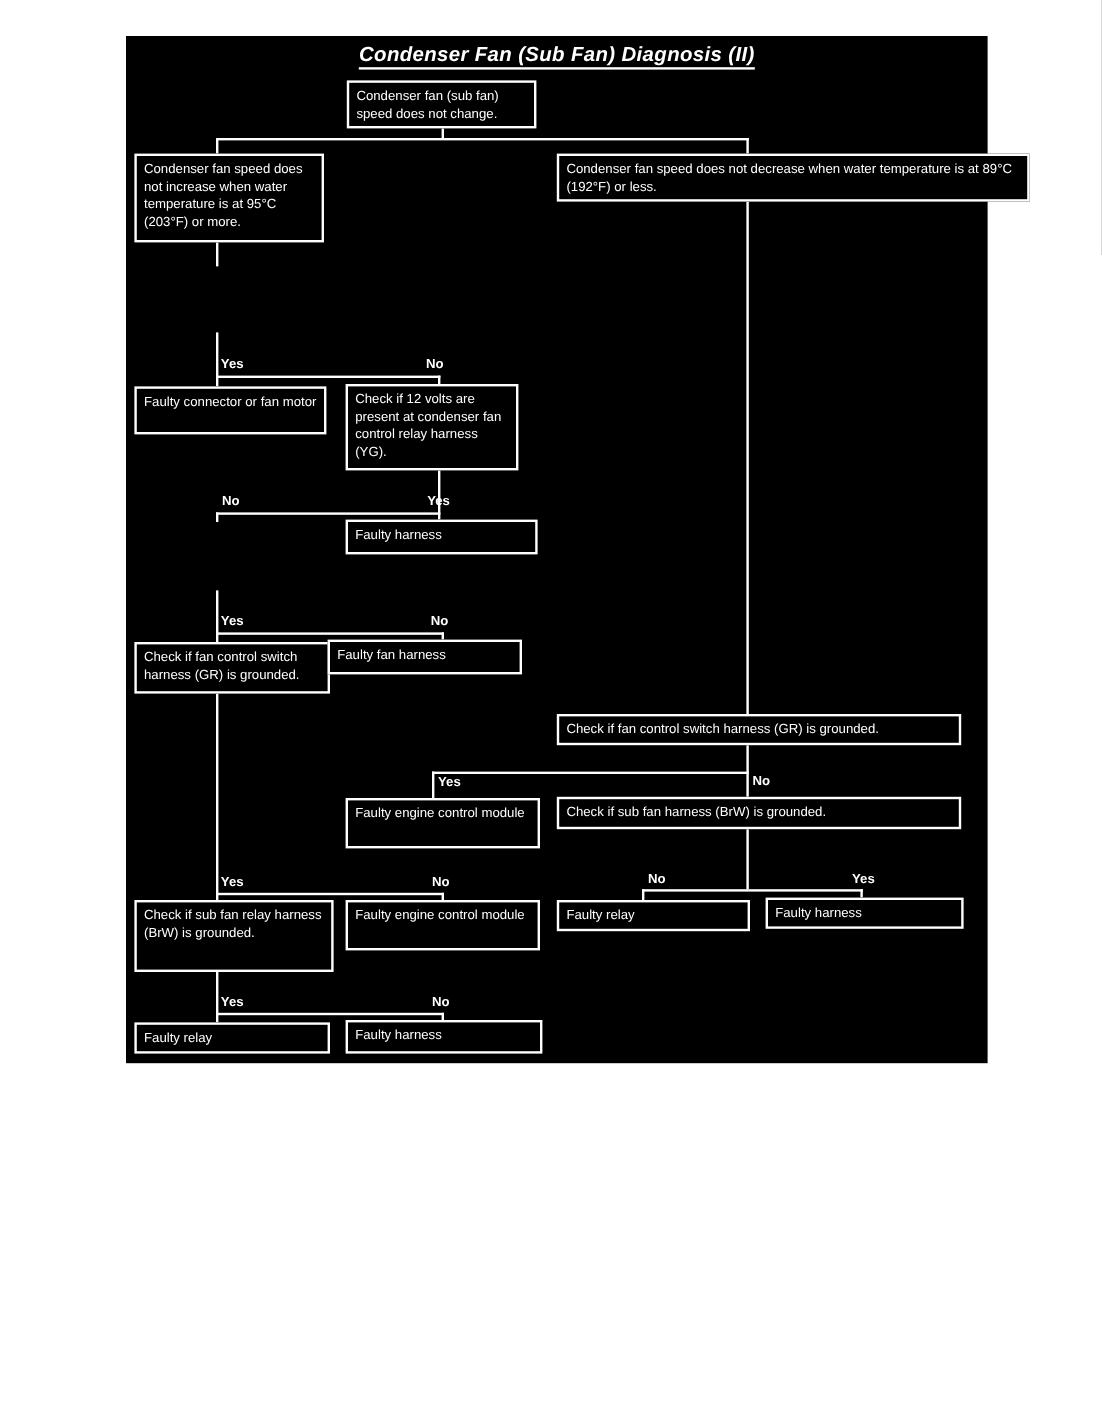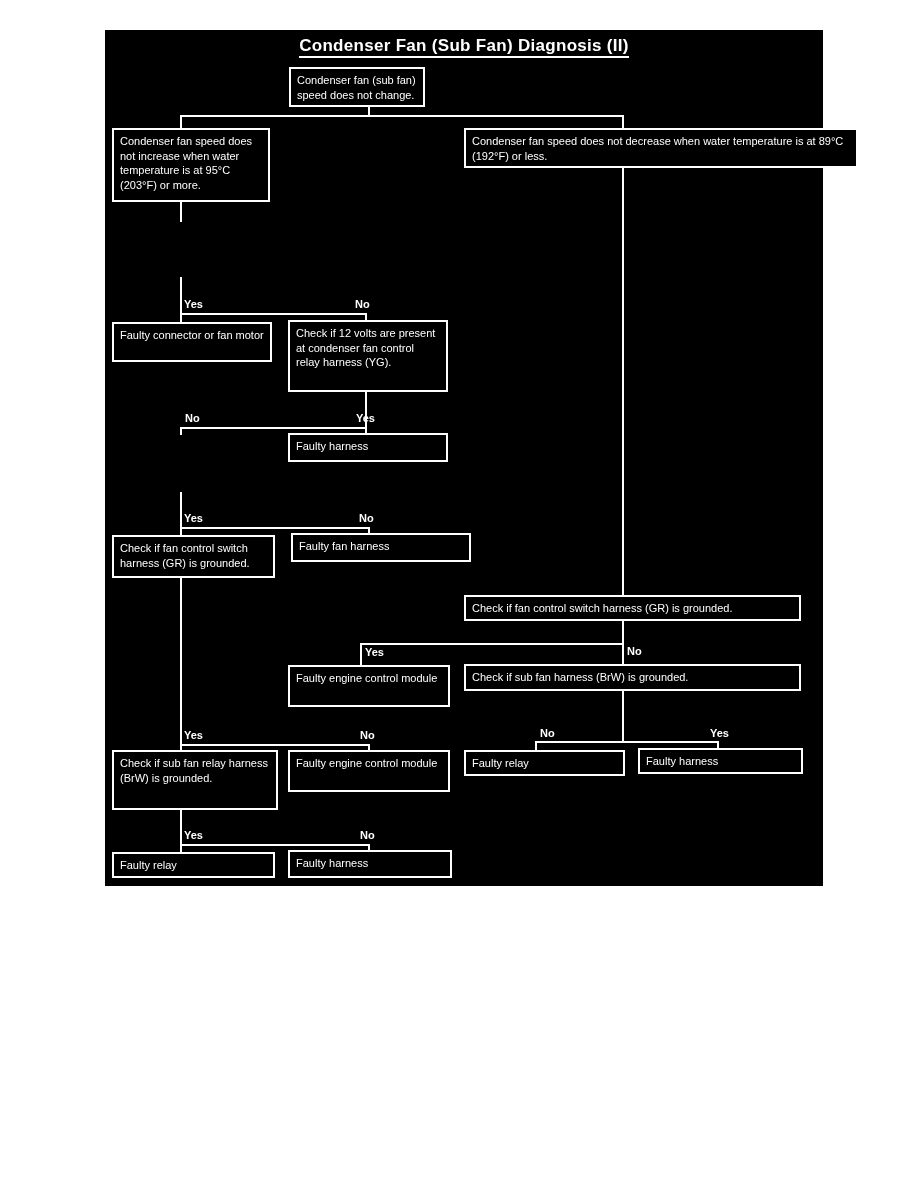--- a/index.html
+++ b/index.html
@@ -22,20 +22,21 @@
   .title {
     position: absolute;
     top: 6px;
     left: 0;
     width: 100%;
     text-align: center;
     color: #ffffff;
     font-weight: bold;
     font-size: 17px;
     letter-spacing: 0.3px;
+    font-style: italic;
   }
   .title span {
     border-bottom: 2px solid #ffffff;
     padding-bottom: 1px;
   }
   .node {
     position: absolute;
     box-sizing: border-box;
     border: 2px solid #ffffff;
     background: #000000;
@@ -104,37 +105,37 @@
     <div class="blabel" style="left:254px;top:483px">No</div>
     <div class="blabel" style="left:260px;top:617px">Yes</div>
     <div class="blabel" style="left:522px;top:616px">No</div>
     <div class="blabel" style="left:79px;top:700px">Yes</div>
     <div class="blabel" style="left:255px;top:700px">No</div>
     <div class="blabel" style="left:435px;top:698px">No</div>
     <div class="blabel" style="left:605px;top:698px">Yes</div>
     <div class="blabel" style="left:79px;top:800px">Yes</div>
     <div class="blabel" style="left:255px;top:800px">No</div>
 
-    <div class="node" style="left:184px;top:37px;width:136px;height:40px">Condenser fan (sub fan) speed does not change.</div>
+    <div class="node" style="left:184px;top:37px;width:158px;height:40px">Condenser fan (sub fan) speed does not change.</div>
 
     <div class="node" style="left:7px;top:98px;width:158px;height:74px">Condenser fan speed does not increase when water temperature is at 95°C (203°F) or more.</div>
 
     <div class="node" style="left:359px;top:98px;width:394px;height:40px">Condenser fan speed does not decrease when water temperature is at 89°C (192°F) or less.</div>
 
 
     <div class="node" style="left:7px;top:292px;width:160px;height:40px">Faulty connector or fan motor</div>
 
-    <div class="node" style="left:183px;top:290px;width:160px;height:72px">Check if 12 volts are present at condenser fan control relay harness (YG).</div>
+    <div class="node" style="left:183px;top:290px;width:144px;height:72px">Check if 12 volts are present at condenser fan control relay harness (YG).</div>
 
 
     <div class="node" style="left:183px;top:403px;width:160px;height:29px">Faulty harness</div>
 
     <div class="node" style="left:7px;top:505px;width:163px;height:43px">Check if fan control switch harness (GR) is grounded.</div>
 
-    <div class="node" style="left:186px;top:503px;width:180px;height:29px">Faulty fan harness</div>
+    <div class="node" style="left:168px;top:503px;width:162px;height:29px">Faulty fan harness</div>
 
     <div class="node" style="left:359px;top:565px;width:337px;height:26px">Check if fan control switch harness (GR) is grounded.</div>
 
     <div class="node" style="left:183px;top:635px;width:162px;height:42px">Faulty engine control module</div>
 
     <div class="node" style="left:7px;top:720px;width:166px;height:60px">Check if sub fan relay harness (BrW) is grounded.</div>
 
     <div class="node" style="left:359px;top:634px;width:337px;height:27px">Check if sub fan harness (BrW) is grounded.</div>
 
     <div class="node" style="left:183px;top:720px;width:162px;height:42px">Faulty engine control module</div>

